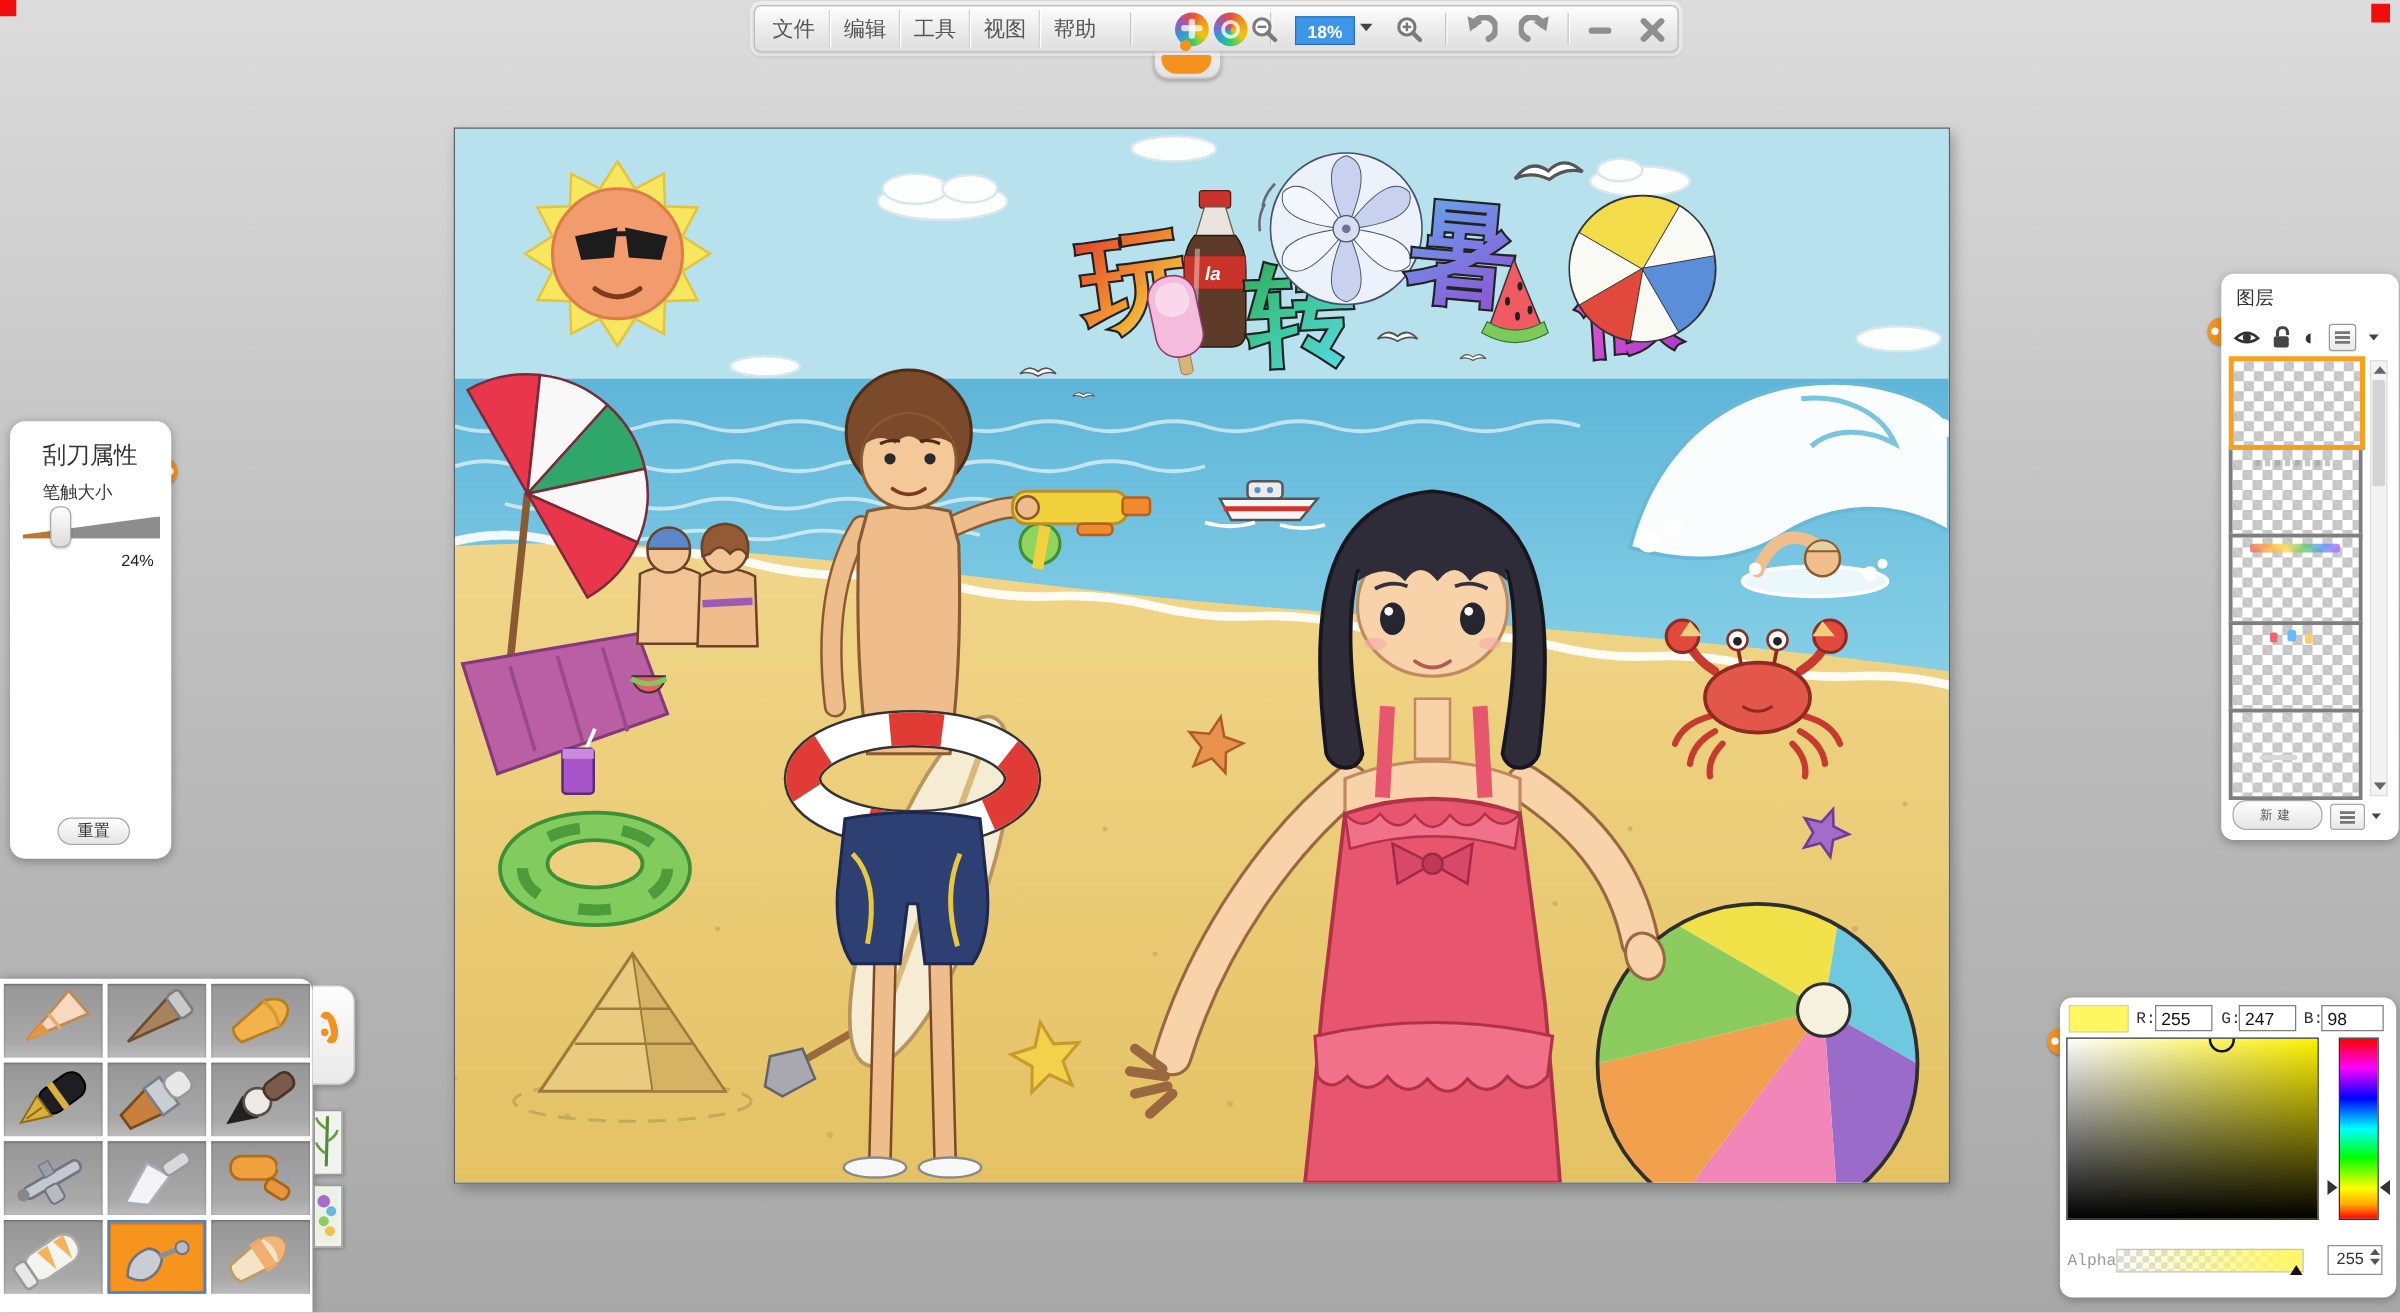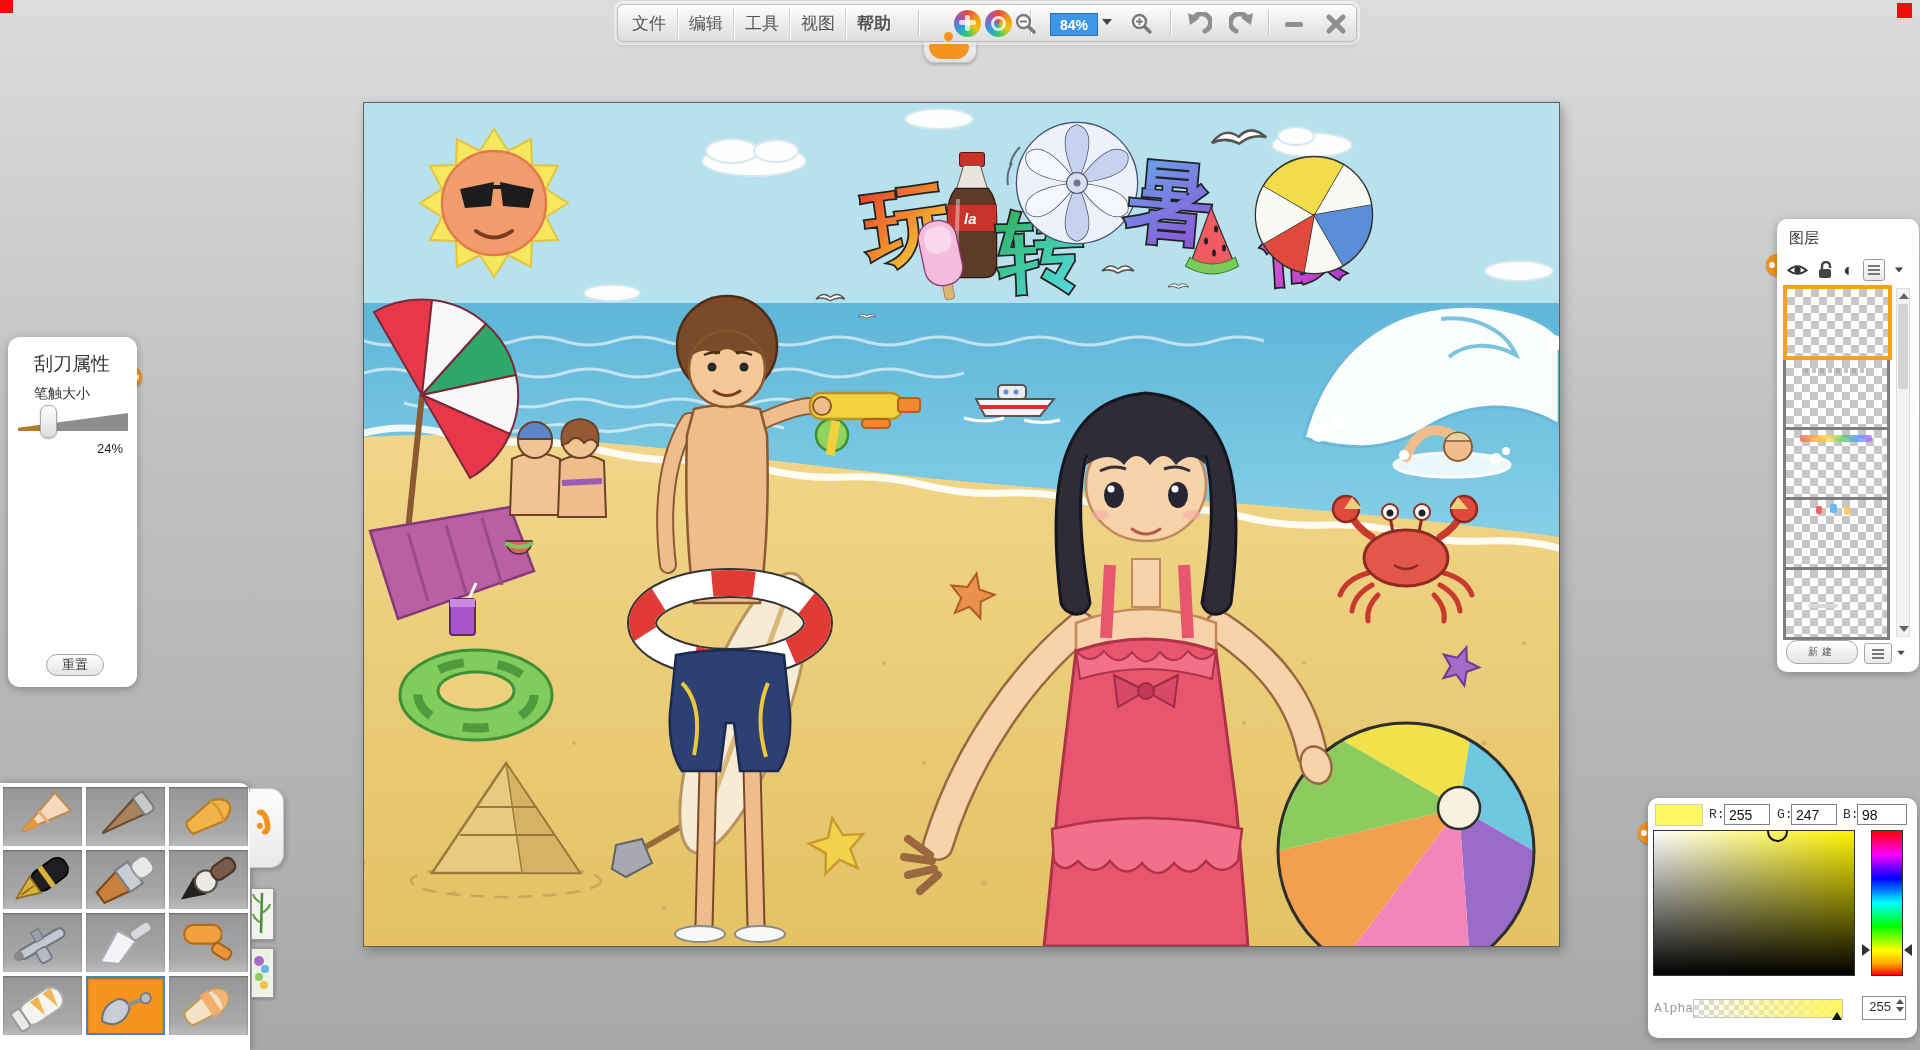--- a/index.html
+++ b/index.html
@@ -7,21 +7,21 @@
   body{background:linear-gradient(#dcdcdc,#c2c2c2 40%,#a8a8a8);position:relative;}
   .panel{position:absolute;background:#fff;border-radius:12px;
     box-shadow:0 2px 8px rgba(0,0,0,.28);z-index:2;}
   .orange-handle{position:absolute;width:22px;height:22px;background:#F5921E;
     border-radius:50%;box-shadow:0 1px 2px rgba(0,0,0,.3);z-index:1;}
   .orange-handle::after{content:"";position:absolute;top:8px;width:6px;height:6px;
     background:#fff;border-radius:50%;}
   .dot-right::after{left:13px;} .dot-left::after{left:3px;}
 
   
-  #toolbar{position:absolute;left:617px;top:4px;width:738px;height:36px;
+  #toolbar{position:absolute;left:603px;top:4px;width:738px;height:36px;
     background:linear-gradient(#fefefe,#e9e9e9 60%,#dedede);
     border:1px solid #bdbdbd;border-radius:6px;z-index:3;
     box-shadow:0 0 0 3px rgba(255,255,255,.55),0 2px 4px rgba(0,0,0,.25);}
   .tb{position:absolute;display:flex;align-items:center;justify-content:center;}
   .menu-btn{width:56px;height:30px;top:3px;font-size:17px;color:#555;
     border-left:1px solid #d2d2d2;box-shadow:inset 1px 0 0 #fff;cursor:default;}
   .tb-sep{position:absolute;top:5px;width:1px;height:26px;background:#c6c6c6;
     box-shadow:1px 0 0 #fff;}
   .rainbow{position:absolute;top:5px;width:27px;height:27px;border-radius:50%;
     background:conic-gradient(#e84c3d,#f39c12,#f1c40f,#2ecc71,#3498db,#9b59b6,#e84c3d);}
@@ -168,36 +168,36 @@
     </div>
   <div class="tb menu-btn" style="left:59px;">
       <span>编辑</span>
     </div>
   <div class="tb menu-btn" style="left:115px;">
       <span>工具</span>
     </div>
   <div class="tb menu-btn" style="left:171px;">
       <span>视图</span>
     </div>
-  <div class="tb menu-btn" style="left:227px;font-weight:bold;">
+  <div class="tb menu-btn" style="left:227px;">
       <span>帮助</span>
     </div>
   <div class="tb-sep" style="left:300px;"></div>
   <div class="rainbow tree" style="left:336px;"></div>
   <div class="rainbow ring" style="left:367px;"></div>
   <div class="tb-sep" style="left:412px;"></div>
   <div class="tb" style="left:392px;top:6px;width:32px;height:26px;">
     <svg width="24" height="24" viewBox="0 0 24 24">
       <circle cx="9.5" cy="9.5" r="6.5" fill="#fdfdfd" stroke="#7a7a7a" stroke-width="2.5"></circle>
       <line x1="6" y1="9.5" x2="13" y2="9.5" stroke="#7a7a7a" stroke-width="2"></line>
       <line x1="14.5" y1="14.5" x2="20" y2="20" stroke="#7a7a7a" stroke-width="3.5" stroke-linecap="round"></line>
     </svg>
   </div>
   <div id="zoom-box">
-      <span>84%</span>
+      <span>18%</span>
     </div>
   <div class="tb" style="left:484px;top:14px;">
       <div class="dd-arrow"></div>
     </div>
   <div class="tb" style="left:508px;top:6px;width:32px;height:26px;">
     <svg width="24" height="24" viewBox="0 0 24 24">
       <circle cx="9.5" cy="9.5" r="6.5" fill="#fdfdfd" stroke="#7a7a7a" stroke-width="2.5"></circle>
       <line x1="6" y1="9.5" x2="13" y2="9.5" stroke="#7a7a7a" stroke-width="2"></line>
       <line x1="9.5" y1="6" x2="9.5" y2="13" stroke="#7a7a7a" stroke-width="2"></line>
       <line x1="14.5" y1="14.5" x2="20" y2="20" stroke="#7a7a7a" stroke-width="3.5" stroke-linecap="round"></line>

